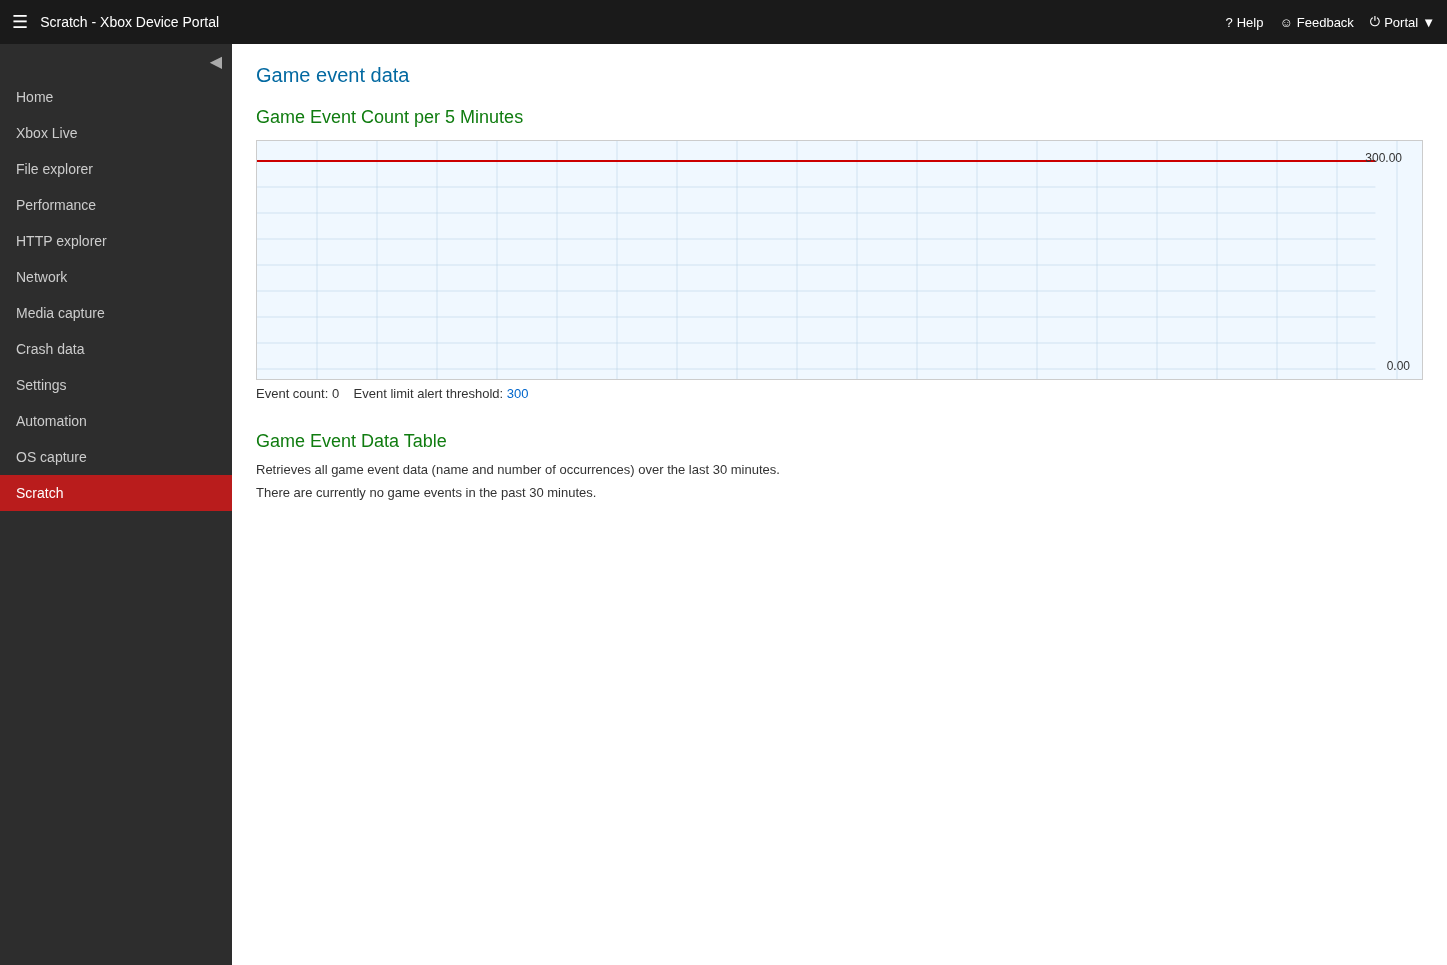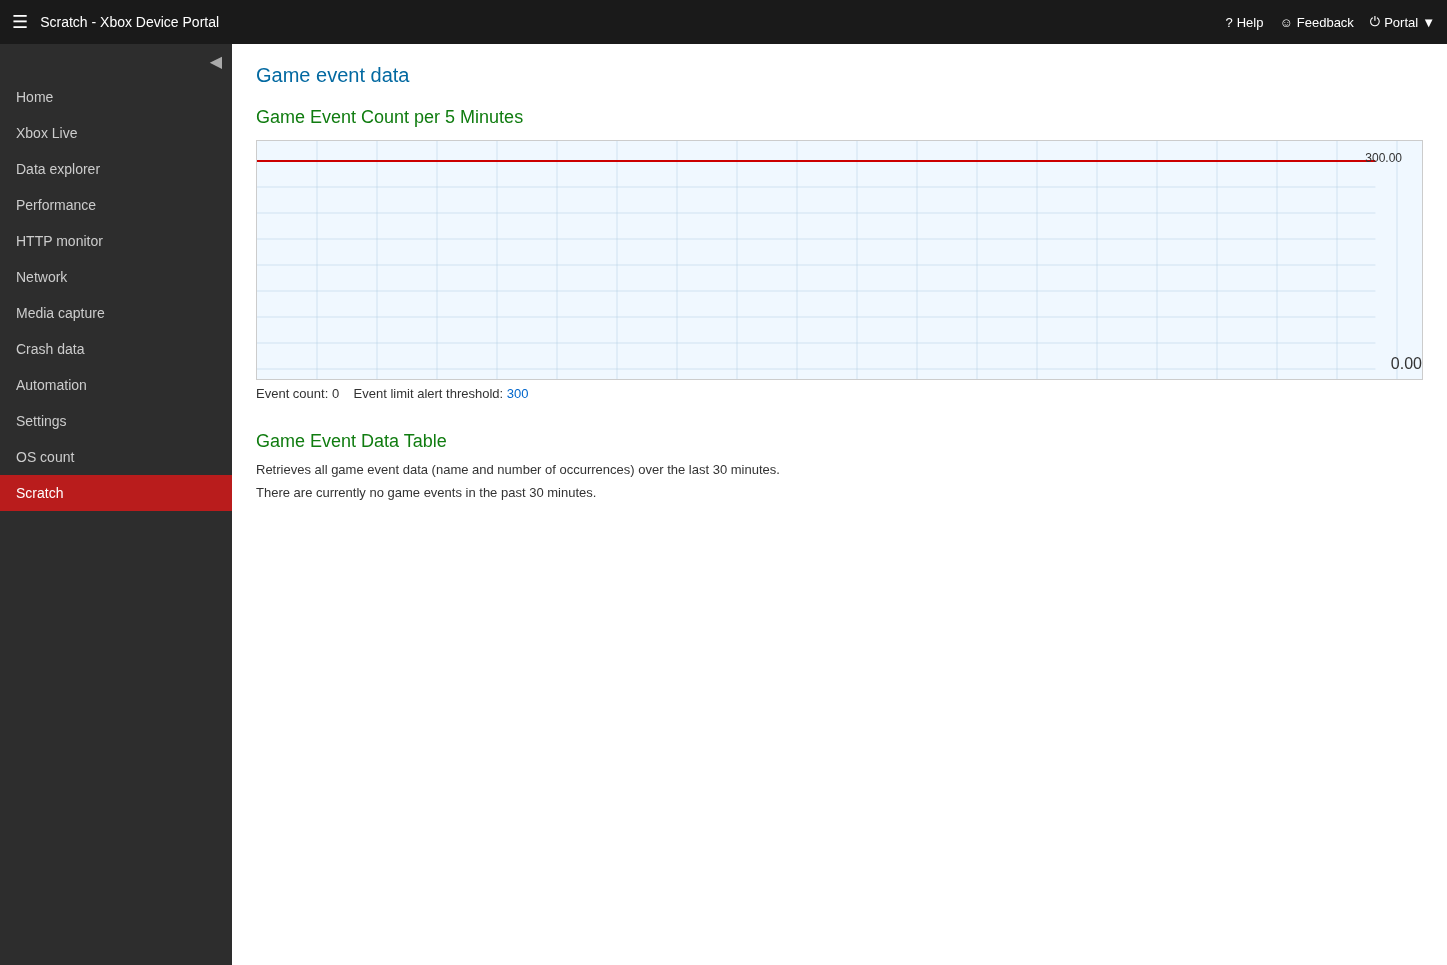--- a/index.html
+++ b/index.html
@@ -126,22 +126,22 @@
     .chart-label-top {
       position: absolute;
       top: 10px;
       right: 20px;
       font-size: 12px;
       color: #333;
     }
     .chart-label-bottom {
       position: absolute;
       bottom: 6px;
-      right: 0;
-      font-size: 16px;
+      right: 12px;
+      font-size: 12px;
       color: #333;
     }
     .chart-info {
       margin-top: 6px;
       font-size: 13px;
       color: #333;
     }
     .chart-info span.label { font-weight: 400; }
     .chart-info span.value-blue { color: #0066cc; }
 
@@ -198,29 +198,29 @@
     </button>
   </div>
 </div>
 
 <div class="layout">
 
   <div class="sidebar">
     <button class="sidebar-collapse-btn">◀</button>
     <div class="sidebar-item">Home</div>
     <div class="sidebar-item">Xbox Live</div>
-    <div class="sidebar-item">Data explorer</div>
+    <div class="sidebar-item">File explorer</div>
     <div class="sidebar-item">Performance</div>
-    <div class="sidebar-item">HTTP monitor</div>
+    <div class="sidebar-item">HTTP explorer</div>
     <div class="sidebar-item">Network</div>
     <div class="sidebar-item">Media capture</div>
     <div class="sidebar-item">Crash data</div>
+    <div class="sidebar-item">Settings</div>
     <div class="sidebar-item">Automation</div>
-    <div class="sidebar-item">Settings</div>
-    <div class="sidebar-item">OS count</div>
+    <div class="sidebar-item">OS capture</div>
     <div class="sidebar-item active">Scratch</div>
   </div>
 
   <div class="main-content">
 
     <h1 class="page-title">Game event data</h1>
 
     <div class="chart-section">
       <h2 class="chart-title">Game Event Count per 5 Minutes</h2>
 

